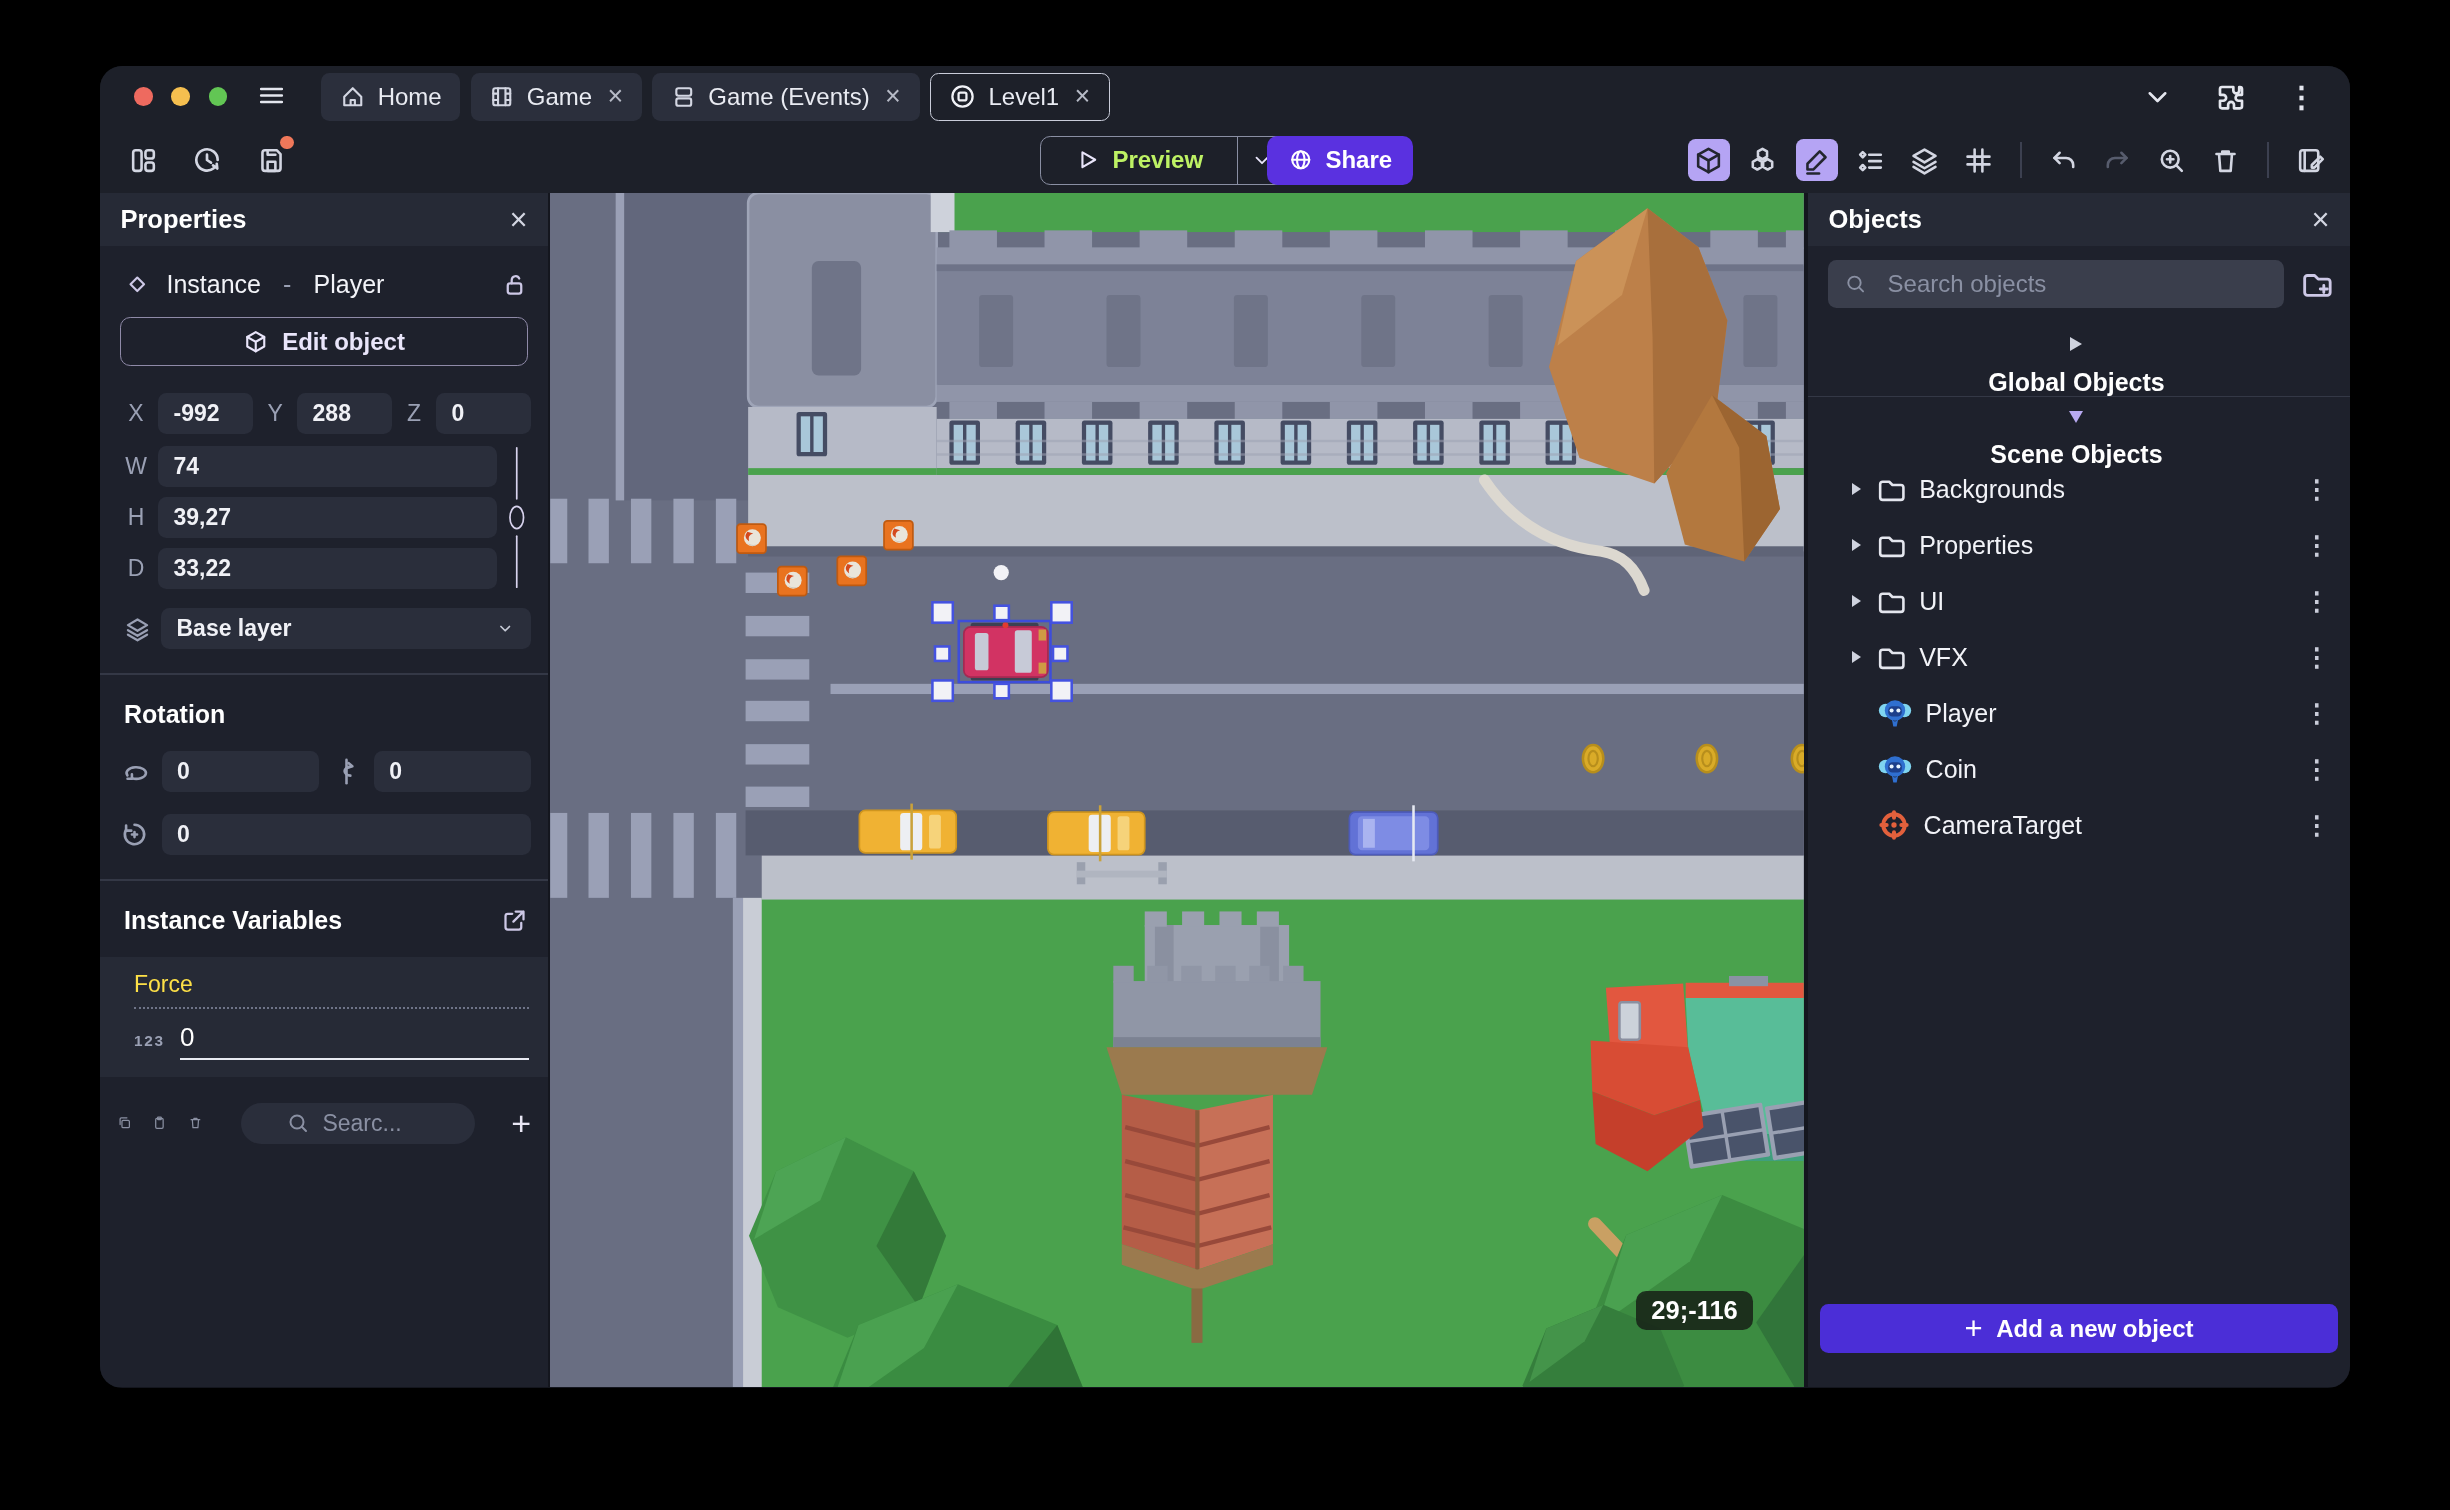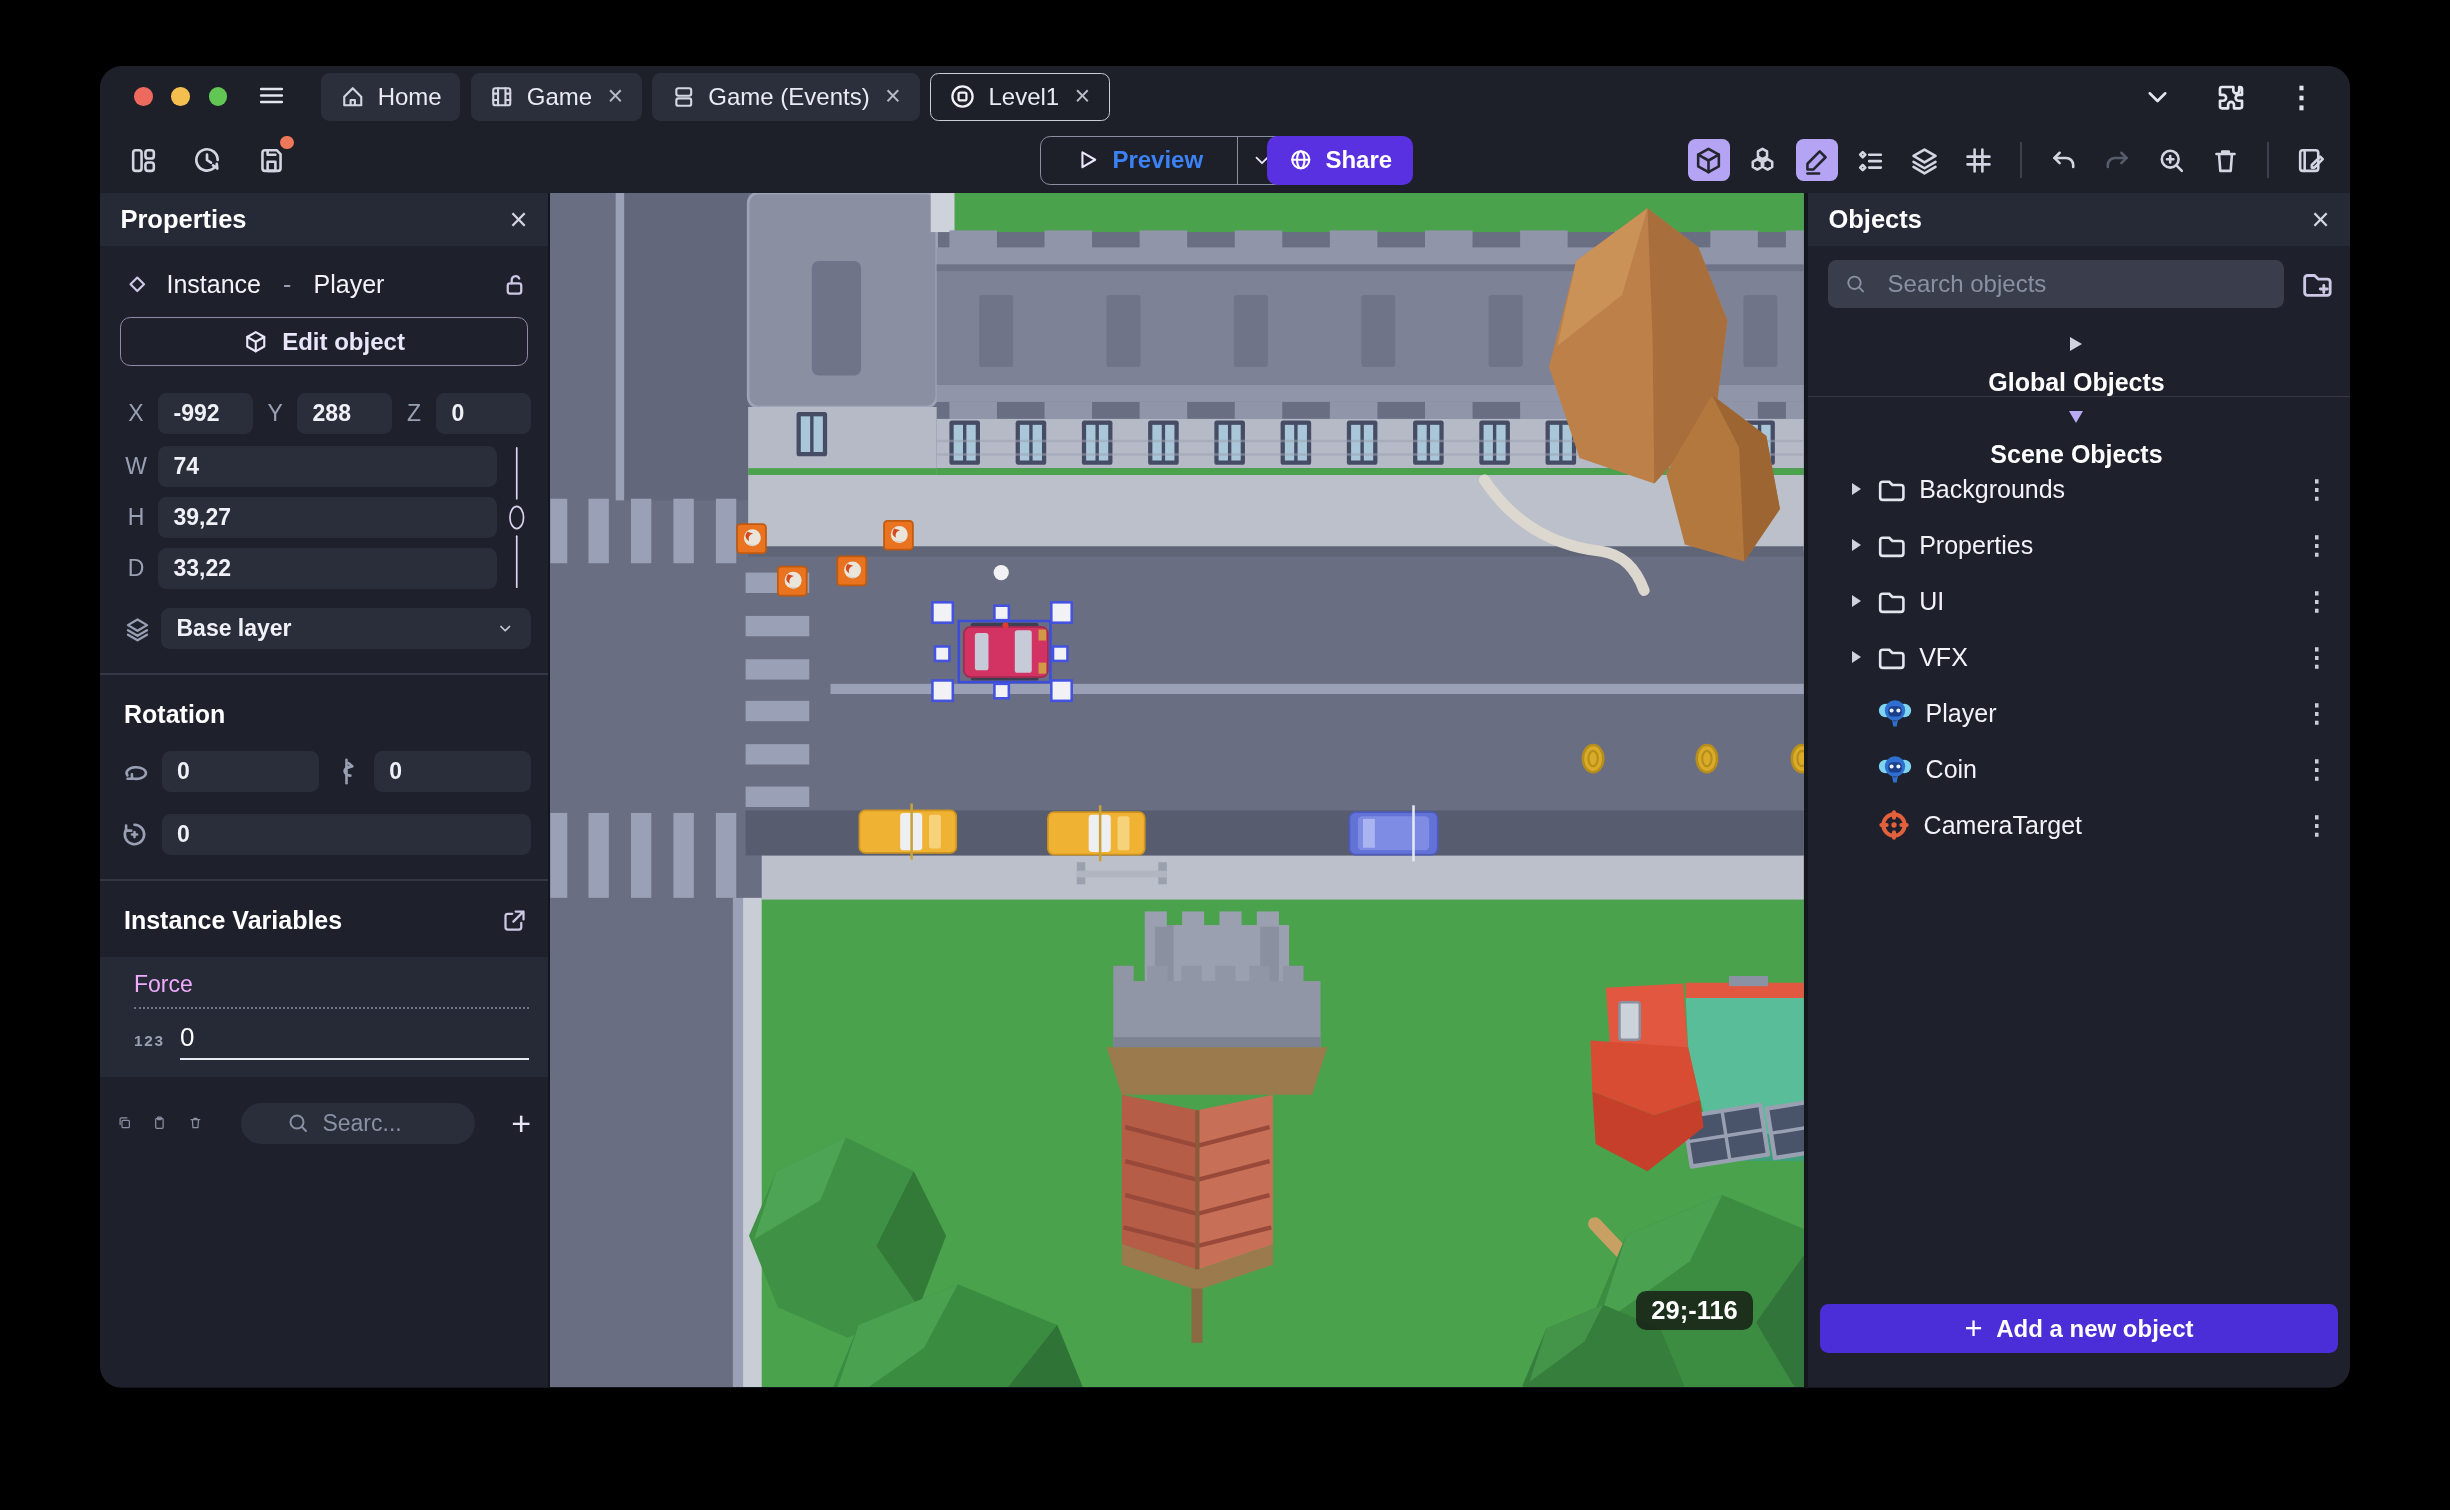--- a/index.html
+++ b/index.html
@@ -28,21 +28,21 @@
   .toolbar { position:absolute; left:0; top:61px; width:100%; height:66px; background:#1d2029; }
   .tool-left { position:absolute; left:22px; top:12px; display:flex; gap:22px; align-items:center; }
   .iconbtn { width:42px; height:42px; display:flex; align-items:center; justify-content:center;
     border-radius:7.6px; position:relative; }
   .iconbtn.active { background:#b5a4f4; }
   .iconbtn.active svg { stroke:#23262f; }
   .iconbtn svg { stroke:#d3d6e2; }
   .iconbtn.dim svg { stroke:#575c6d; }
   .savebadge { position:absolute; right:-1.7px; top:-3.4px; width:13.6px; height:13.6px; border-radius:50%; background:#f0785a; }
   .btn-preview { position:absolute; left:940px; top:8.5px; width:246px; height:49px;
-    border:1.7px solid #8a8fa3; border-radius:10.2px; display:flex; align-items:stretch; color:#3b82f6; }
+    border:1.7px solid #8a8fa3; border-radius:10.2px; display:flex; align-items:stretch; color:#bef264; }
   .bp-main { flex:1; display:flex; align-items:center; justify-content:center; gap:12px;
     font-size:24px; font-weight:700; }
   .bp-split { width:48px; border-left:1.7px solid #8a8fa3; display:flex; align-items:center; justify-content:center; }
   .btn-share { position:absolute; left:1167px; top:8.5px; width:146px; height:49px; background:#5a31e0;
     border-radius:10.2px; display:flex; align-items:center; justify-content:center; gap:12px;
     color:#fff; font-size:24px; font-weight:700; }
   .tool-right { position:absolute; right:18.7px; top:12px; display:flex; gap:12px; align-items:center; }
   .vdiv { width:1.7px; height:36px; background:#3c4050; margin:0 8.5px; }
 
   
@@ -74,21 +74,21 @@
   .link-col { width:44px; display:flex; align-items:center; justify-content:center; }
   .layer-row { display:flex; align-items:center; gap:10.2px; margin:18.7px 17px 0 24px; }
   .select { flex:1; background:#2a2e3b; border-radius:8.5px; height:41px; display:flex; align-items:center;
     padding:0 15.3px; font-size:23px; font-weight:600; color:#f0f1f6; justify-content:space-between; }
   .hdiv { height:1.7px; background:#343846; margin-top:24px; }
   .sec-title { font-size:25px; font-weight:700; color:#fff; margin:25.5px 20.4px 0 24px; display:flex;
     align-items:center; justify-content:space-between; }
   .rot-row1 { display:flex; align-items:center; gap:12px; margin:22px 17px 0 18.7px; }
   .rot-row1 .field { flex:1; width:auto; min-width:0; }
   .var-block { margin-top:22px; background:#262a36; padding:13.6px 18.7px 17px 34px; }
-  .var-name { font-size:23px; color:#f0abfc; padding-bottom:8.5px; border-bottom:2.5px dotted #6f7488; }
+  .var-name { font-size:23px; color:#fde047; padding-bottom:8.5px; border-bottom:2.5px dotted #6f7488; }
   .var-val-row { display:flex; align-items:baseline; gap:15.3px; margin-top:13.6px; }
   .var-type { font-size:15.3px; font-weight:700; color:#9aa0b4; letter-spacing:1.7px; }
   .var-value { flex:1; font-size:26px; color:#fff; border-bottom:2.5px solid #e8eaf2; padding-bottom:5.1px; }
   .var-toolbar { display:flex; align-items:center; gap:20.4px; margin:25.5px 17px 0 17px; }
   .search-pill { flex:none; width:234px; height:41px; background:#2a2e3b; border-radius:20.4px;
     display:flex; align-items:center; gap:12px; padding:0 17px; margin-left:18.7px;justify-content:flex-end; }
   .search-pill input { background:transparent; border:none; outline:none; color:#c6cad6; font-size:23px;
     width:136px; font-family:"Liberation Sans",sans-serif; }
   .search-pill input::placeholder, .obj-search input::placeholder { color:#8a90a3; }
   .plus-glyph { font-size:34px; color:#e8e6f4; margin-left:15.3px; font-weight:400; }

